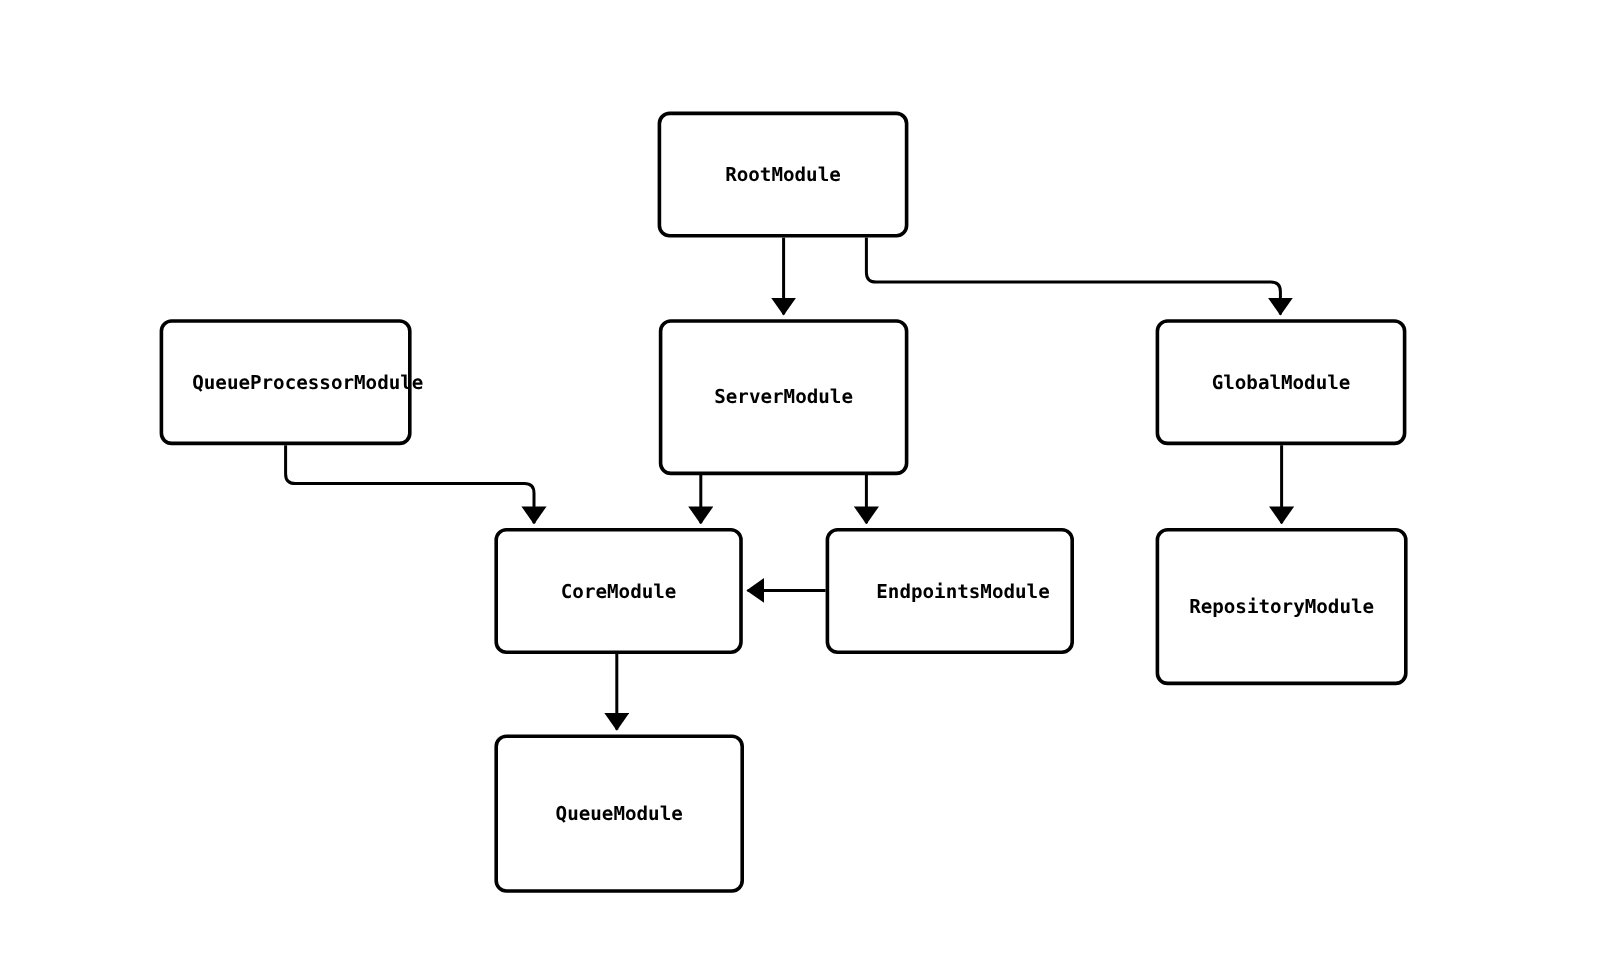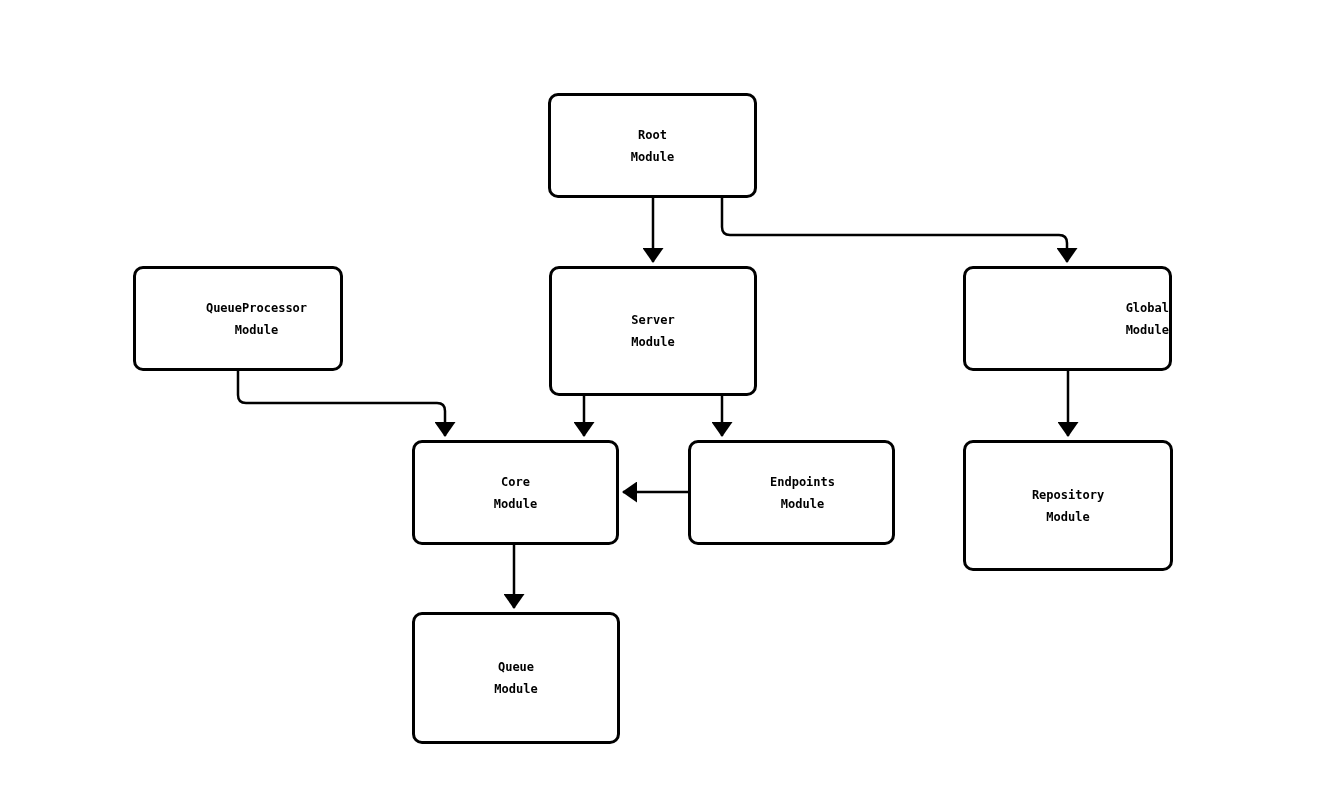--- a/index.html
+++ b/index.html
@@ -27,27 +27,26 @@
     fill: none;
     stroke: var(--stroke);
     stroke-width: 2.5;
   }
   .node {
     position: absolute;
     background: var(--bg);
     border: 3px solid var(--stroke);
     border-radius: 10px;
     display: flex;
-    flex-direction: column;
     align-items: center;
     justify-content: center;
     text-align: center;
     color: var(--text);
     font-weight: bold;
-    font-size: 12px;
+    font-size: 16px;
     line-height: 22px;
   }
 </style>
 </head>
 <body>
 
 <div class="canvas">
 
   <svg class="edges" viewBox="0 0 1337 809" xmlns="http://www.w3.org/2000/svg" aria-hidden="true">
     <defs>
@@ -73,21 +72,21 @@
   <div class="node" style="left:133px; top:266px; width:210px; height:105px;padding-left:37px;">
     <span>QueueProcessor</span>
     <span>Module</span>
   </div>
 
   <div class="node" style="left:549px; top:266px; width:208px; height:130px;">
     <span>Server</span>
     <span>Module</span>
   </div>
 
-  <div class="node" style="left:963px; top:266px; width:209px; height:105px;align-items:flex-end;">
+  <div class="node" style="left:963px; top:266px; width:209px; height:105px;">
     <span>Global</span>
     <span>Module</span>
   </div>
 
   <div class="node" style="left:412px; top:440px; width:207px; height:105px;">
     <span>Core</span>
     <span>Module</span>
   </div>
 
   <div class="node" style="left:688px; top:440px; width:207px; height:105px;padding-left:22px;">

